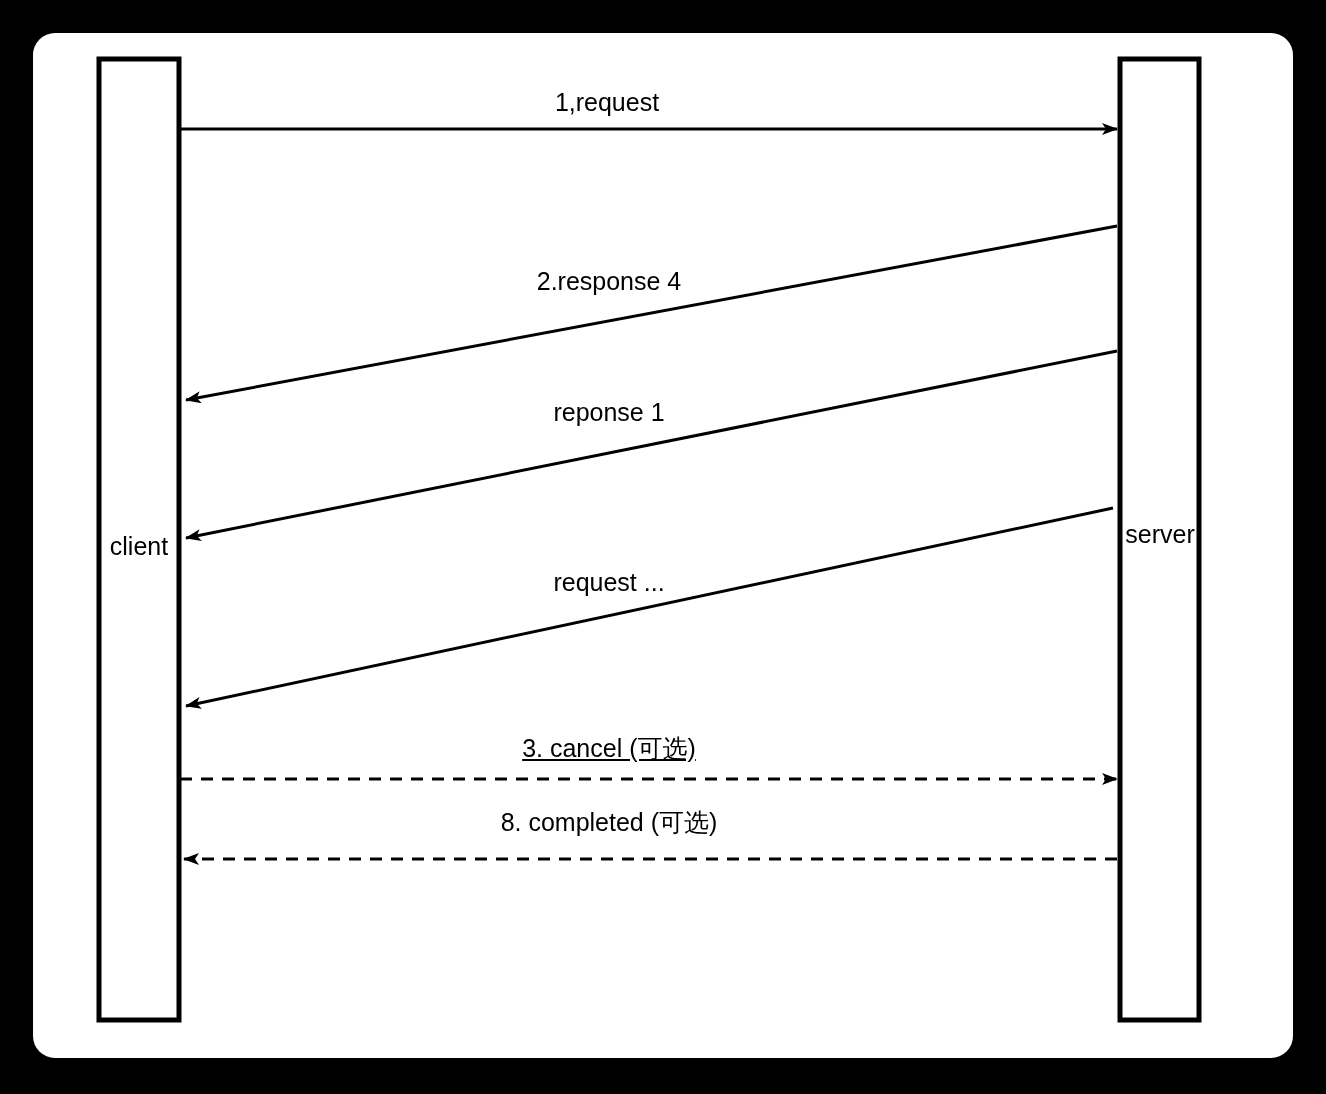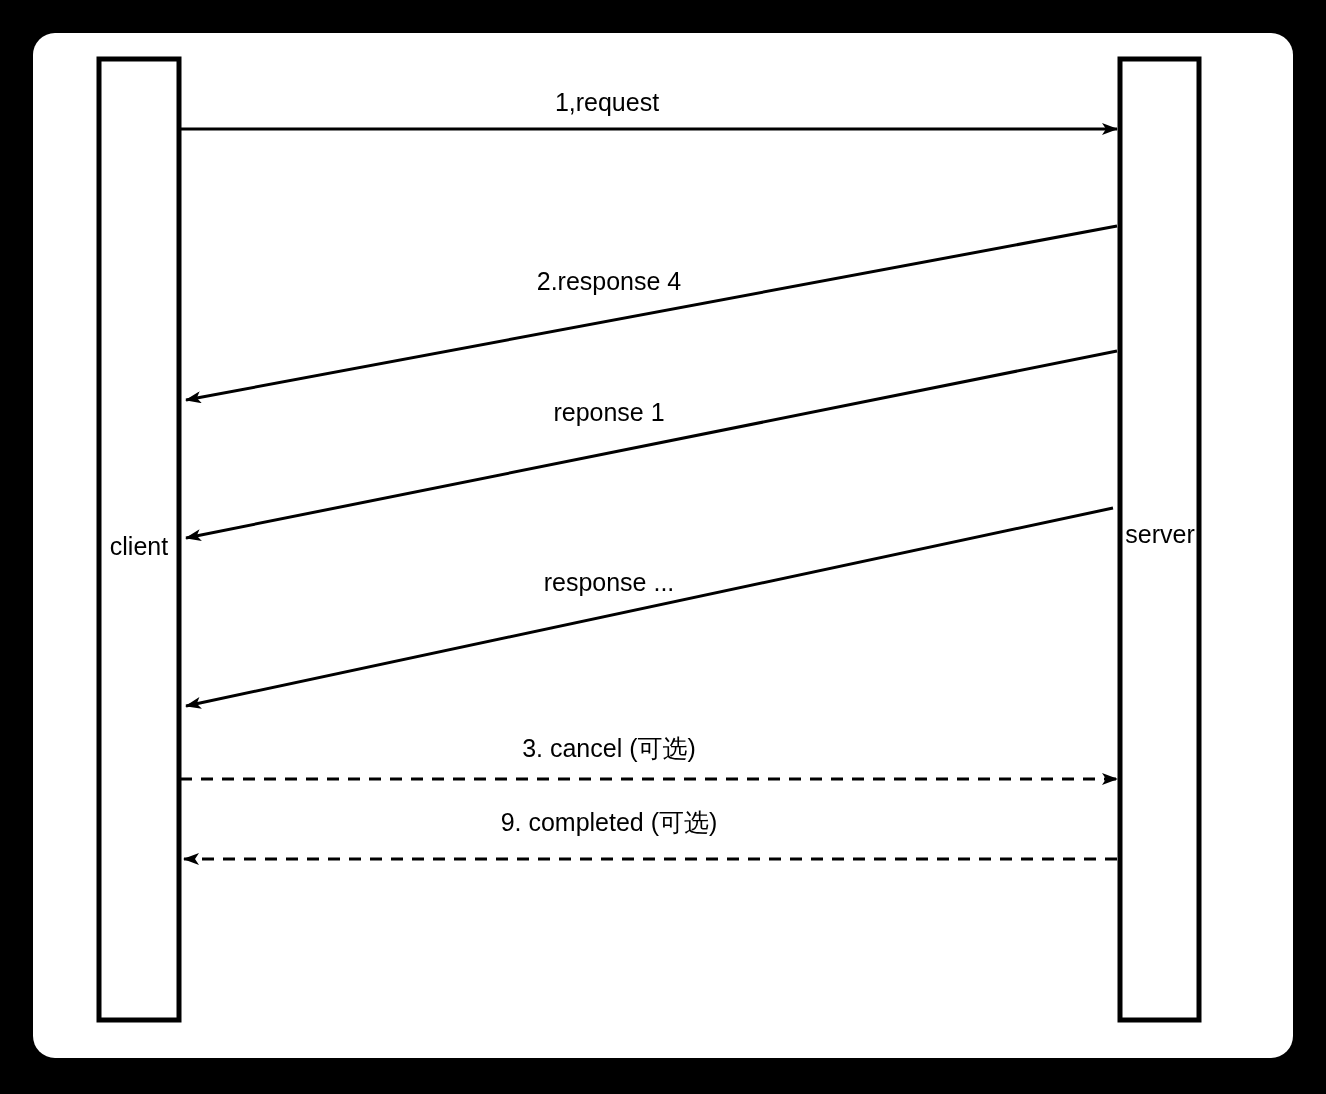--- a/index.html
+++ b/index.html
@@ -89,18 +89,18 @@
   <div class="lifeline-label" style="left:139px; top:534px; transform:translateX(-50%);">client</div>
 
   <div class="lifeline-label" style="left:1160px; top:522px; transform:translateX(-50%);">server</div>
 
   <div class="msg-label" style="left:607px; top:90px;">1,request</div>
 
   <div class="msg-label" style="left:609px; top:269px;">2.response 4</div>
 
   <div class="msg-label" style="left:609px; top:400px;">reponse 1</div>
 
-  <div class="msg-label" style="left:609px; top:570px;">response ...</div>
+  <div class="msg-label" style="left:609px; top:570px;">request ...</div>
 
-  <div class="msg-label" style="left:609px; top:736px;">3. cancel (可选)</div>
+  <div class="msg-label" style="left:609px; top:736px;text-decoration:underline;">3. cancel (可选)</div>
 
-  <div class="msg-label" style="left:609px; top:810px;">9. completed (可选)</div>
+  <div class="msg-label" style="left:609px; top:810px;">8. completed (可选)</div>
 </div>
 
 </body></html>

